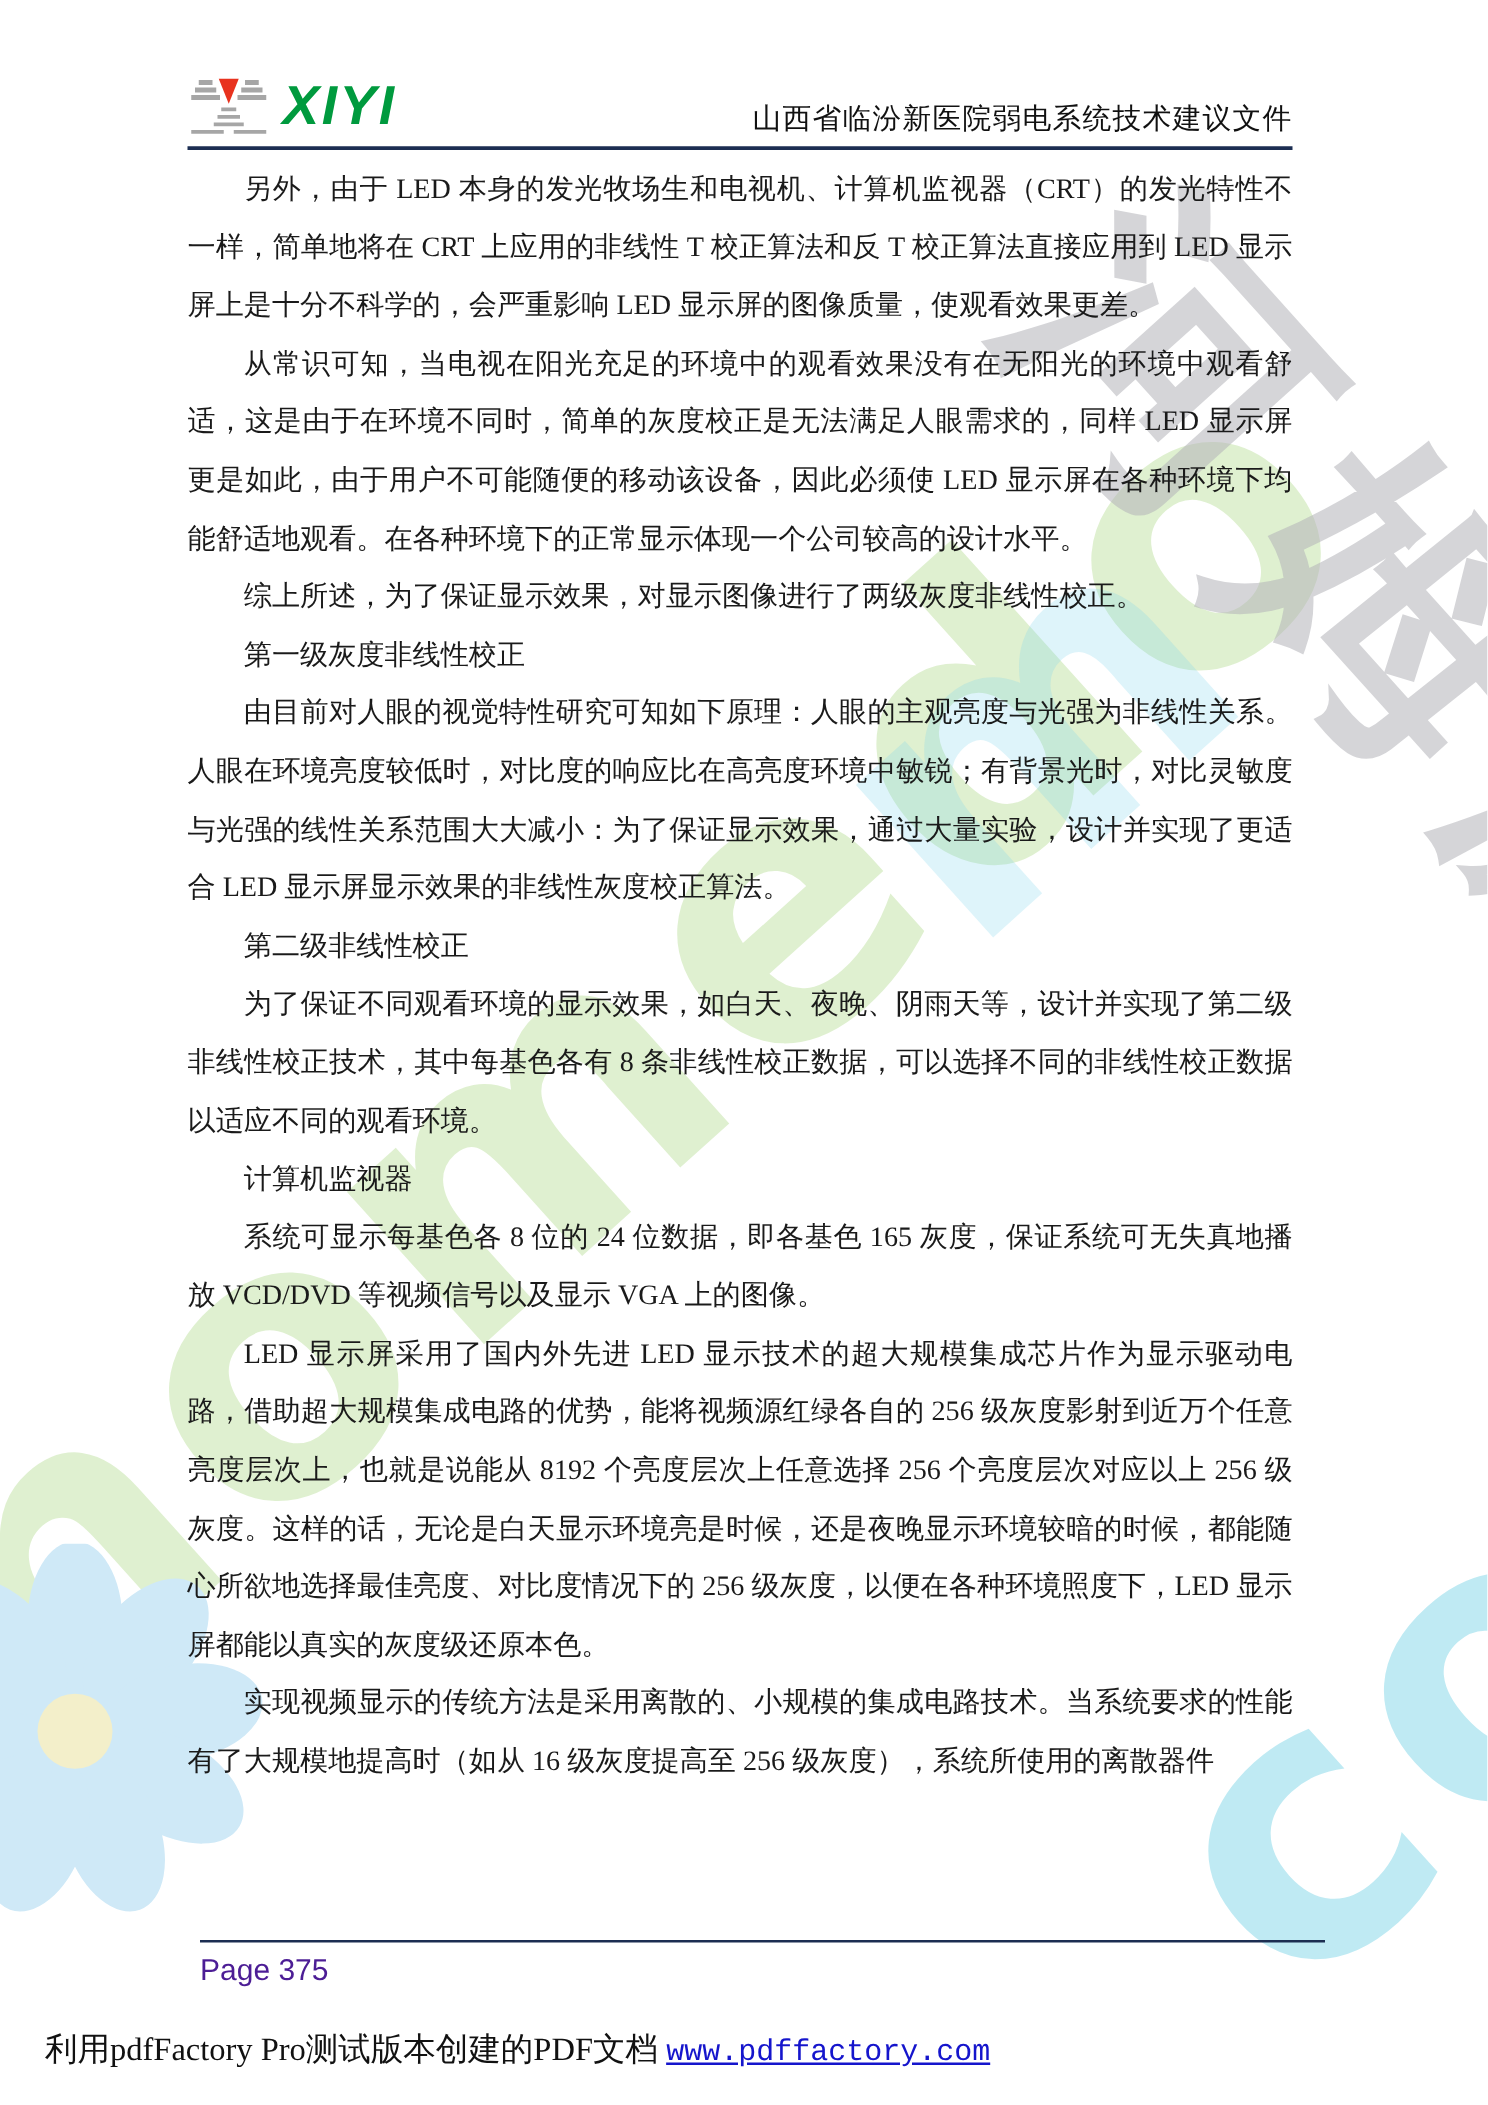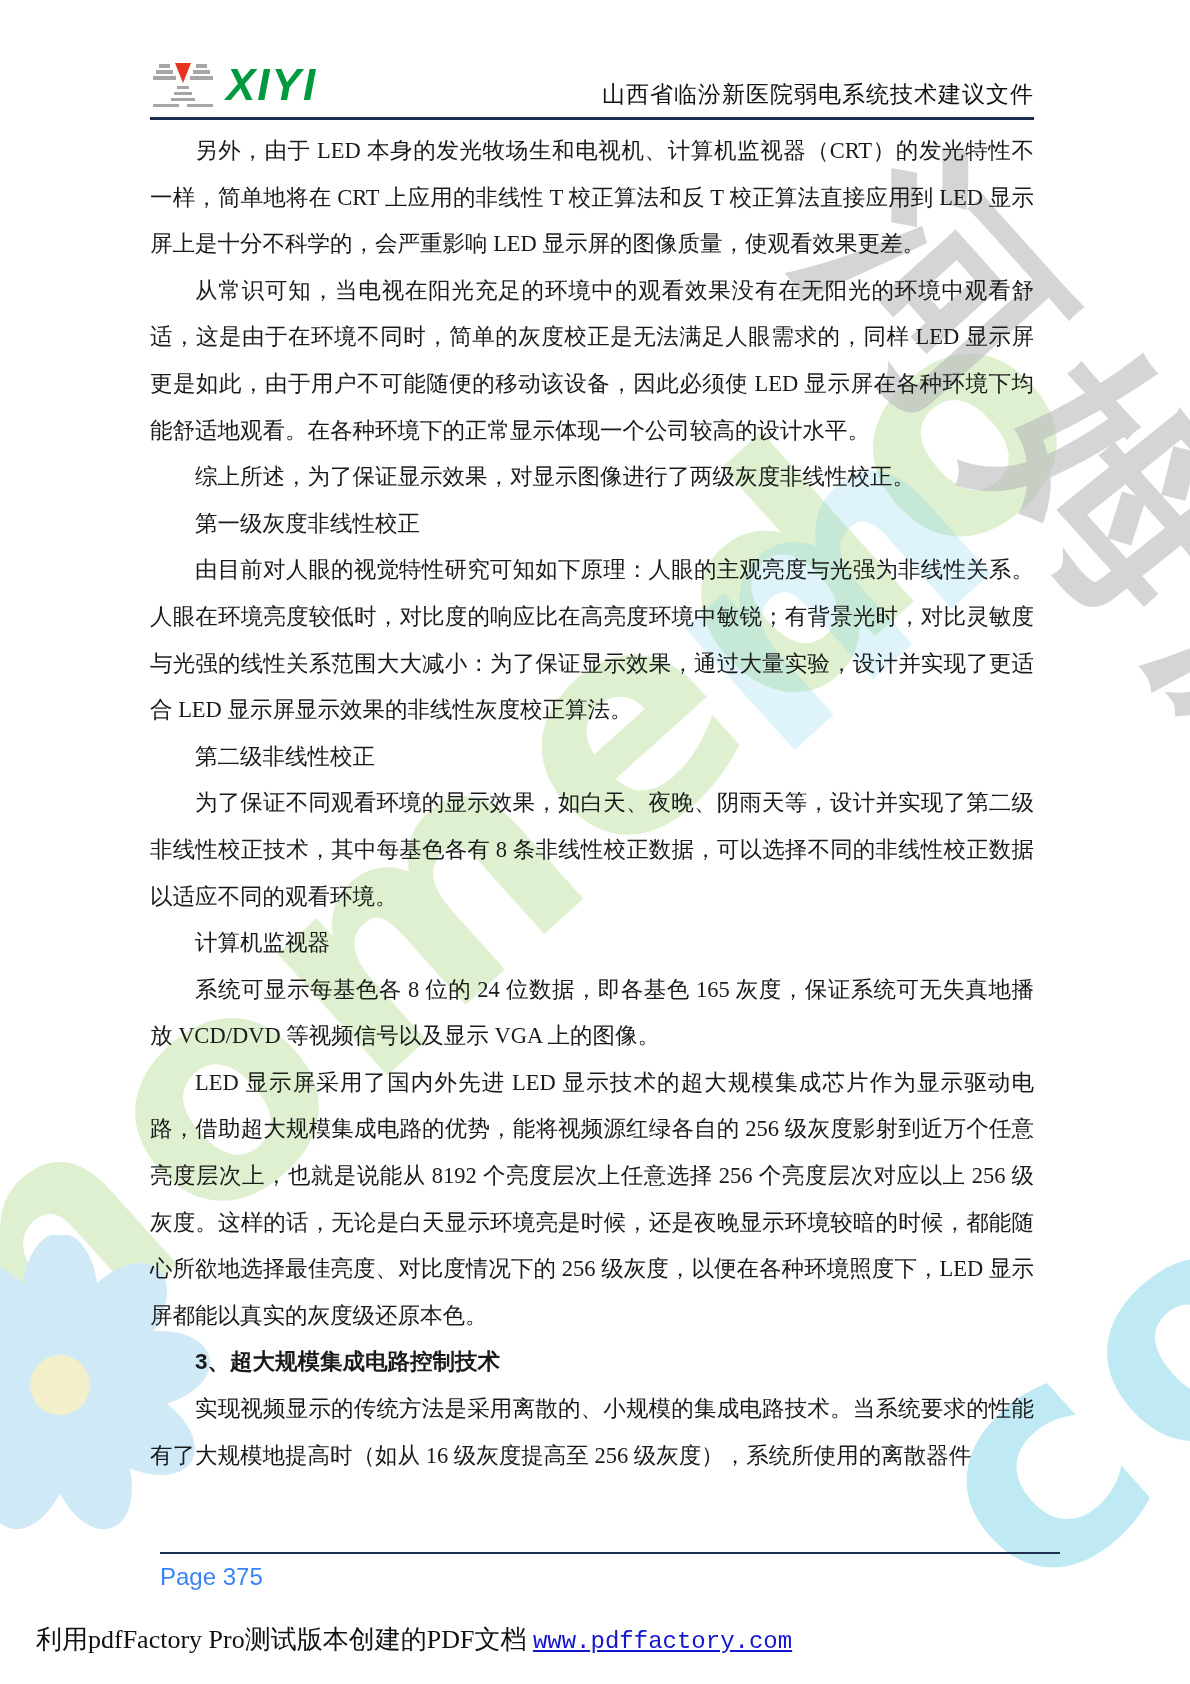--- a/index.html
+++ b/index.html
@@ -83,21 +83,21 @@
     position:absolute;left:160px;width:900px;top:1552px;z-index:2;
     border-top:2px solid #1c2e52;
     display:flex;justify-content:space-between;align-items:flex-start;
     padding-top:9px;
   }
   .footer-company{
     color:#3a3fc9;font-size:25px;letter-spacing:7px;
   }
   .footer-page{
     font-family:"Liberation Sans", sans-serif;
-    font-size:24px;color:#3b82f6;
+    font-size:24px;color:#4c1d95;
   }
   .pdf-note{
     position:absolute;left:36px;top:1622px;z-index:2;
     font-size:26px;color:#111;
     font-family:"Liberation Serif", serif;
     white-space:nowrap;
   }
   .pdf-note a{
     color:#1515cc;
     font-family:"Liberation Mono", monospace;
@@ -162,21 +162,20 @@
       <p>另外，由于 LED 本身的发光牧场生和电视机、计算机监视器（CRT）的发光特性不一样，简单地将在 CRT 上应用的非线性 T 校正算法和反 T 校正算法直接应用到 LED 显示屏上是十分不科学的，会严重影响 LED 显示屏的图像质量，使观看效果更差。</p>
       <p>从常识可知，当电视在阳光充足的环境中的观看效果没有在无阳光的环境中观看舒适，这是由于在环境不同时，简单的灰度校正是无法满足人眼需求的，同样 LED 显示屏更是如此，由于用户不可能随便的移动该设备，因此必须使 LED 显示屏在各种环境下均能舒适地观看。在各种环境下的正常显示体现一个公司较高的设计水平。</p>
       <p>综上所述，为了保证显示效果，对显示图像进行了两级灰度非线性校正。</p>
       <p>第一级灰度非线性校正</p>
       <p>由目前对人眼的视觉特性研究可知如下原理：人眼的主观亮度与光强为非线性关系。人眼在环境亮度较低时，对比度的响应比在高亮度环境中敏锐；有背景光时，对比灵敏度与光强的线性关系范围大大减小：为了保证显示效果，通过大量实验，设计并实现了更适合 LED 显示屏显示效果的非线性灰度校正算法。</p>
       <p>第二级非线性校正</p>
       <p>为了保证不同观看环境的显示效果，如白天、夜晚、阴雨天等，设计并实现了第二级非线性校正技术，其中每基色各有 8 条非线性校正数据，可以选择不同的非线性校正数据以适应不同的观看环境。</p>
       <p>计算机监视器</p>
       <p>系统可显示每基色各 8 位的 24 位数据，即各基色 165 灰度，保证系统可无失真地播放 VCD/DVD 等视频信号以及显示 VGA 上的图像。</p>
       <p>LED 显示屏采用了国内外先进 LED 显示技术的超大规模集成芯片作为显示驱动电路，借助超大规模集成电路的优势，能将视频源红绿各自的 256 级灰度影射到近万个任意亮度层次上，也就是说能从 8192 个亮度层次上任意选择 256 个亮度层次对应以上 256 级灰度。这样的话，无论是白天显示环境亮是时候，还是夜晚显示环境较暗的时候，都能随心所欲地选择最佳亮度、对比度情况下的 256 级灰度，以便在各种环境照度下，LED 显示屏都能以真实的灰度级还原本色。</p>
-      <p class="heading">3、超大规模集成电路控制技术</p>
       <p>实现视频显示的传统方法是采用离散的、小规模的集成电路技术。当系统要求的性能有了大规模地提高时（如从 16 级灰度提高至 256 级灰度），系统所使用的离散器件</p>
     </div>
 
   </div>
 
   <div class="footer">
     <span class="footer-page">Page 375</span>
   </div>
 
   <div class="pdf-note">

